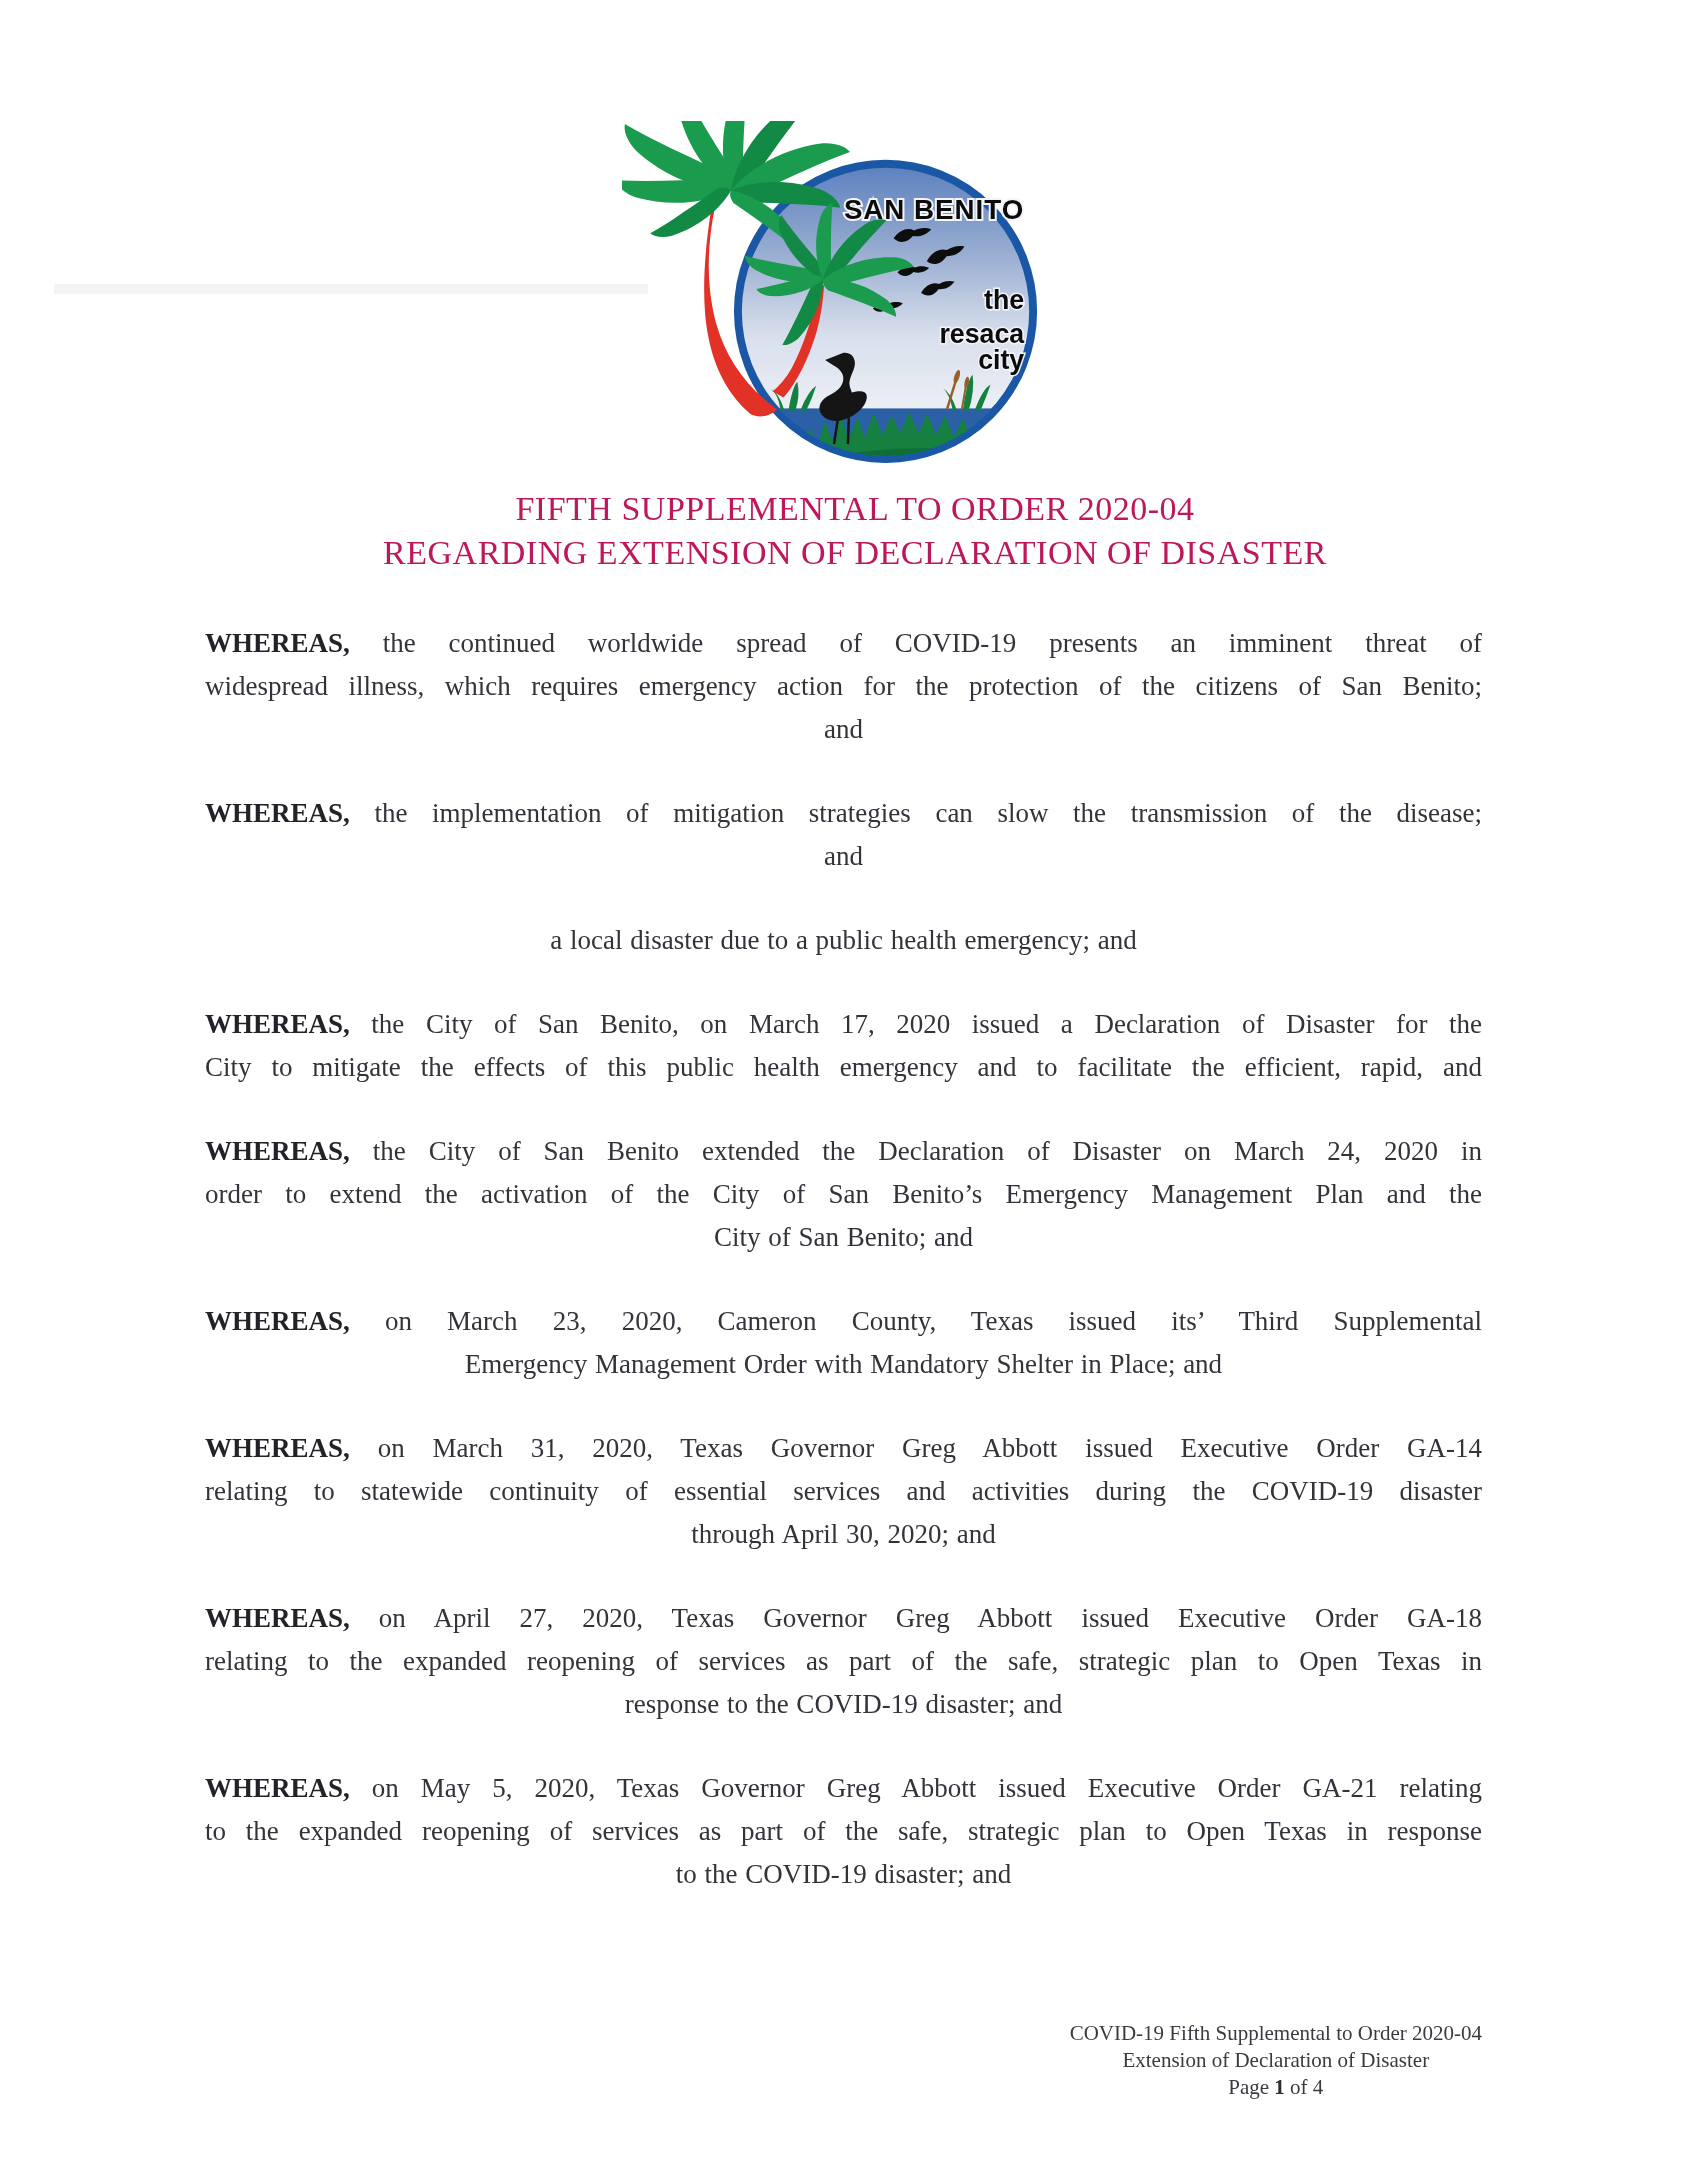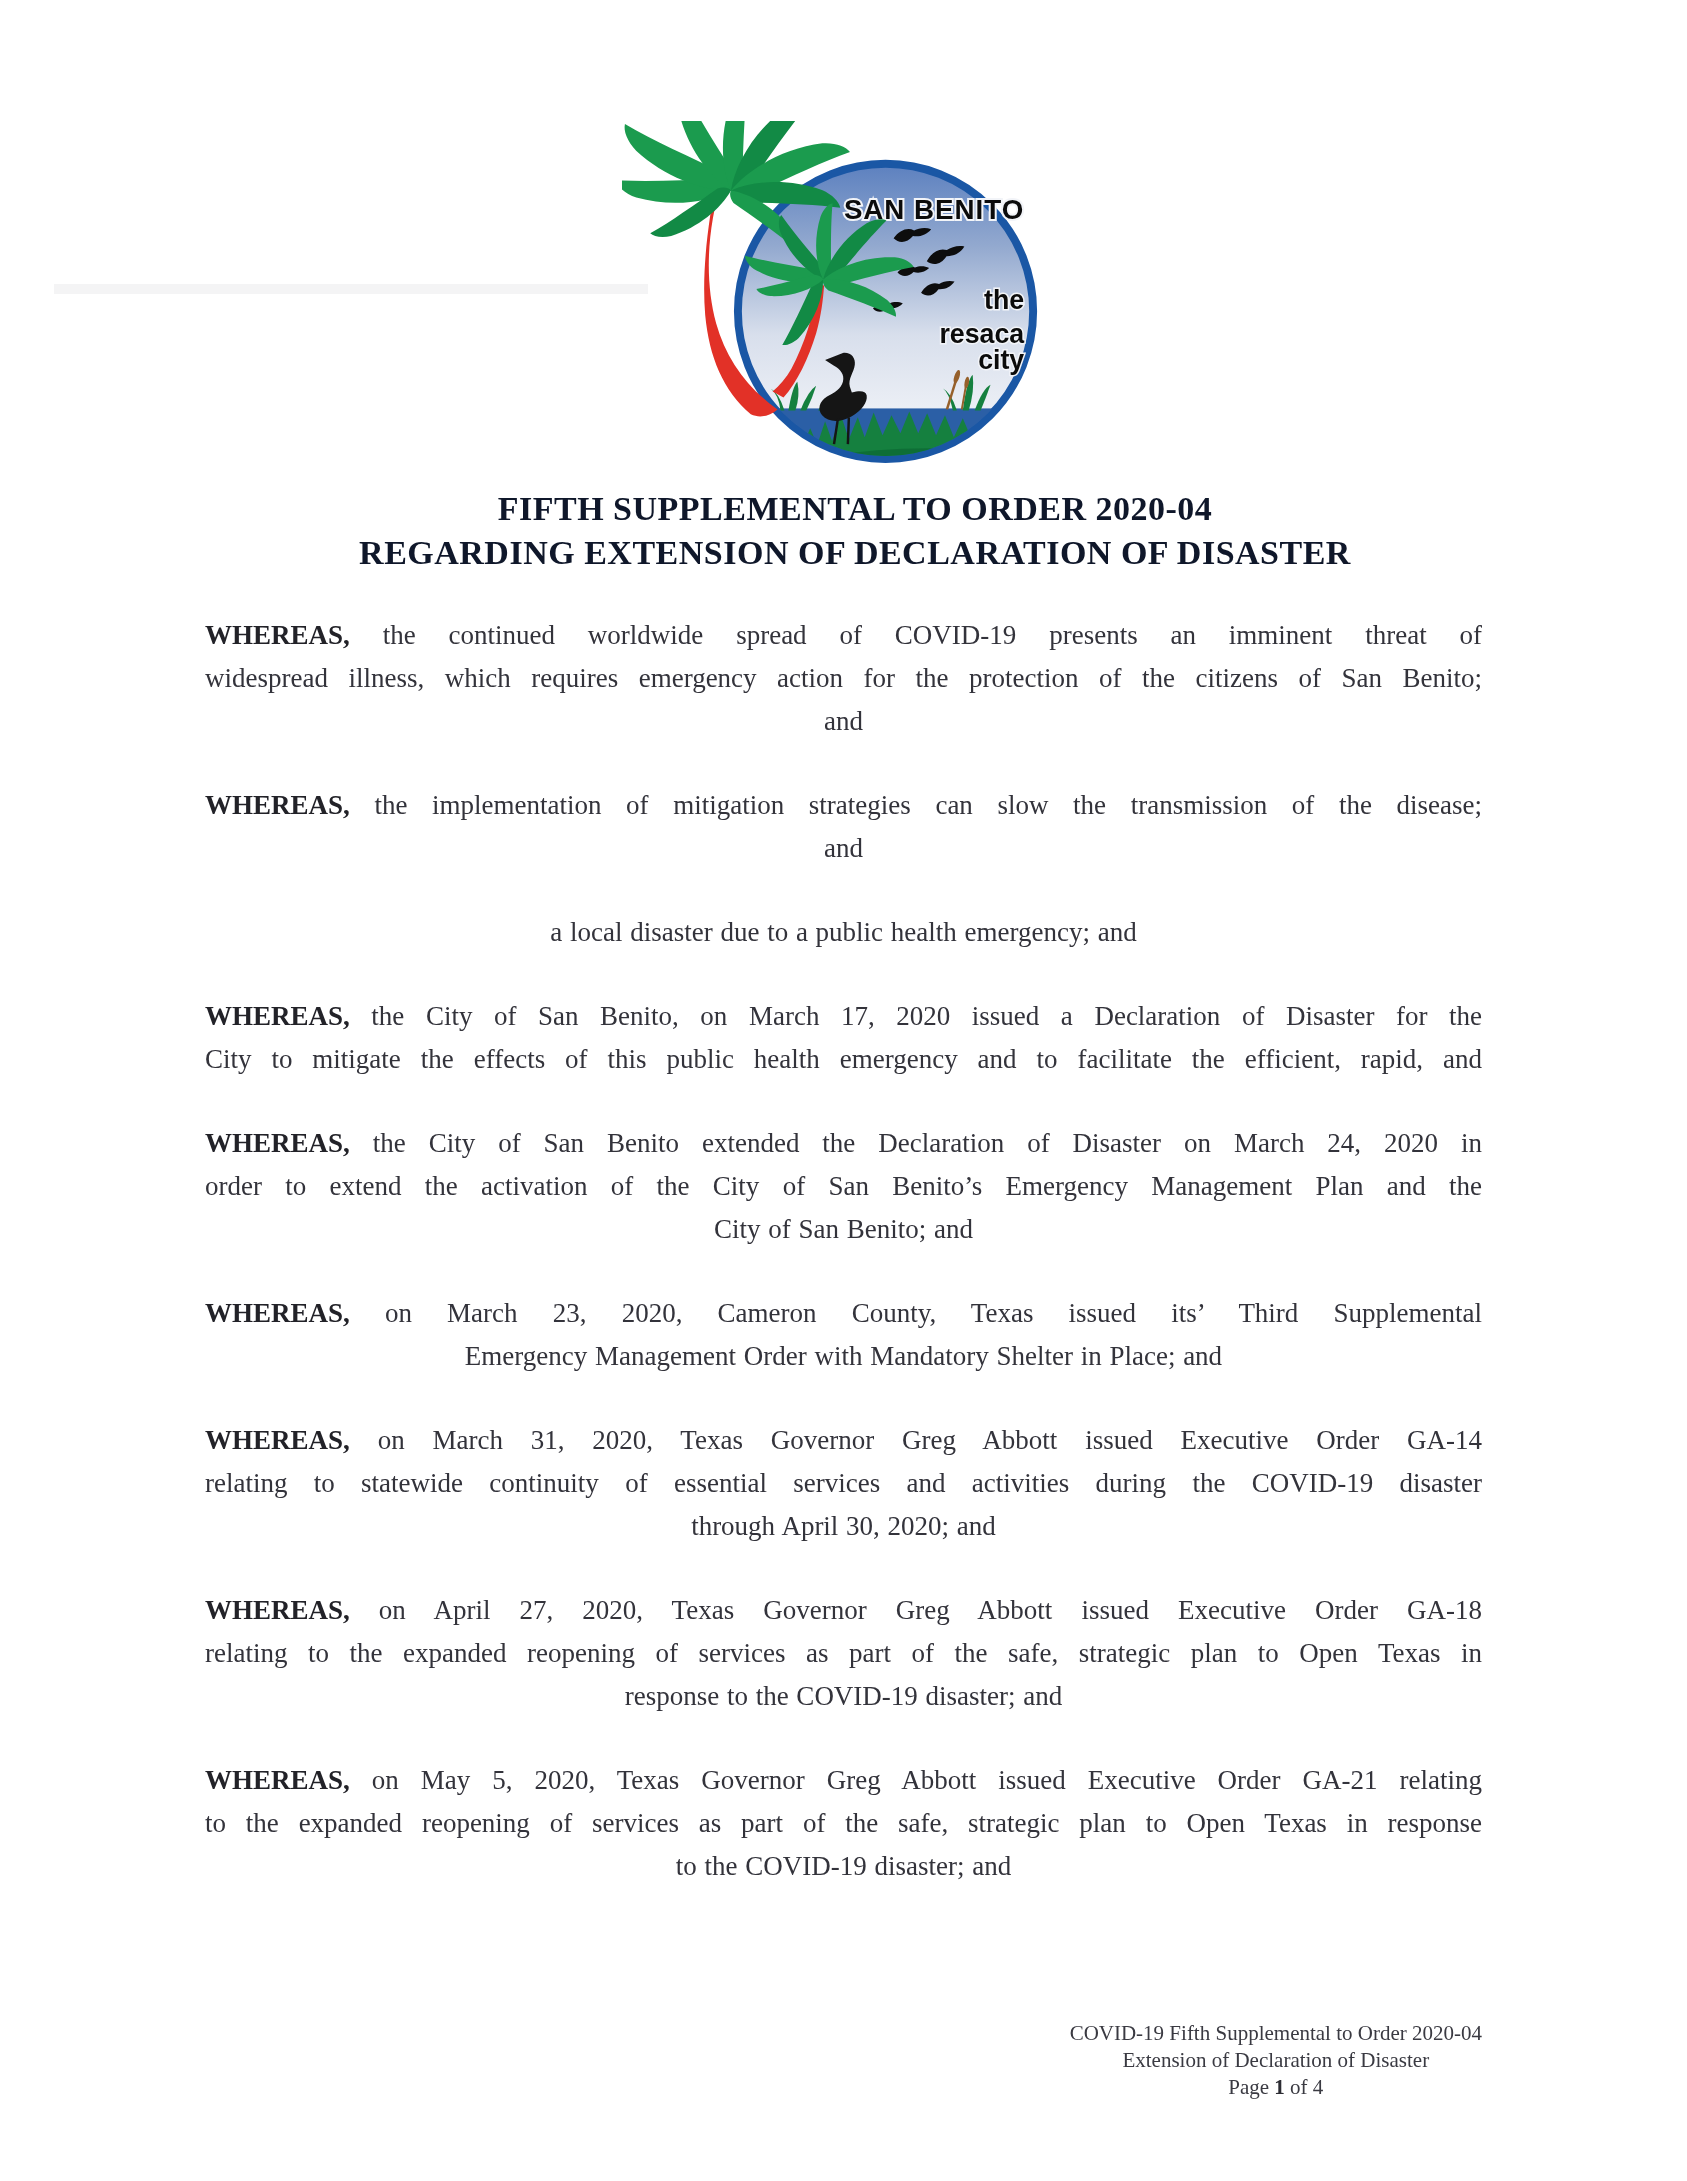--- a/index.html
+++ b/index.html
@@ -8,28 +8,28 @@
     font-family:"Liberation Serif","DejaVu Serif",serif;
     -webkit-font-smoothing:antialiased;
   }
   .scan-streak{
     position:absolute;left:54px;top:284px;width:594px;height:10px;
     background:#f2f2f3;opacity:.85;z-index:1;
   }
   .logo-wrap{position:absolute;left:622px;top:121px;width:426px;height:345px;z-index:2;}
   .title-block{
     position:absolute;left:0;right:0;top:487px;text-align:center;
-    font-weight:700;font-size:34px;line-height:44px;color:#0f172a;
+    font-weight:400;font-size:34px;line-height:44px;color:#be185d;
     letter-spacing:0.5px;z-index:2;margin-left:23px;
   }
   .content{
     position:absolute;left:205px;top:614px;width:1277px;z-index:2;
     font-size:27px;line-height:43px;color:#33333b;word-spacing:1px;
   }
-  .para{margin:0 0 41px 0;}
+  .para{margin:8px 0 41px 0;}
   .jline,.lline{display:block;height:43px;overflow:hidden;}
   .jline{text-align:justify;}
   .jline::after{content:"";display:inline-block;width:100%;}
   .lline{text-align:center;}
   .lead{font-weight:700;color:#222228;}
   .footer{
     position:absolute;right:205px;top:2020px;text-align:center;
     font-size:21px;line-height:27px;color:#3a3a42;z-index:2;
   }
   .footer b{font-weight:700;color:#2c2c33;}

